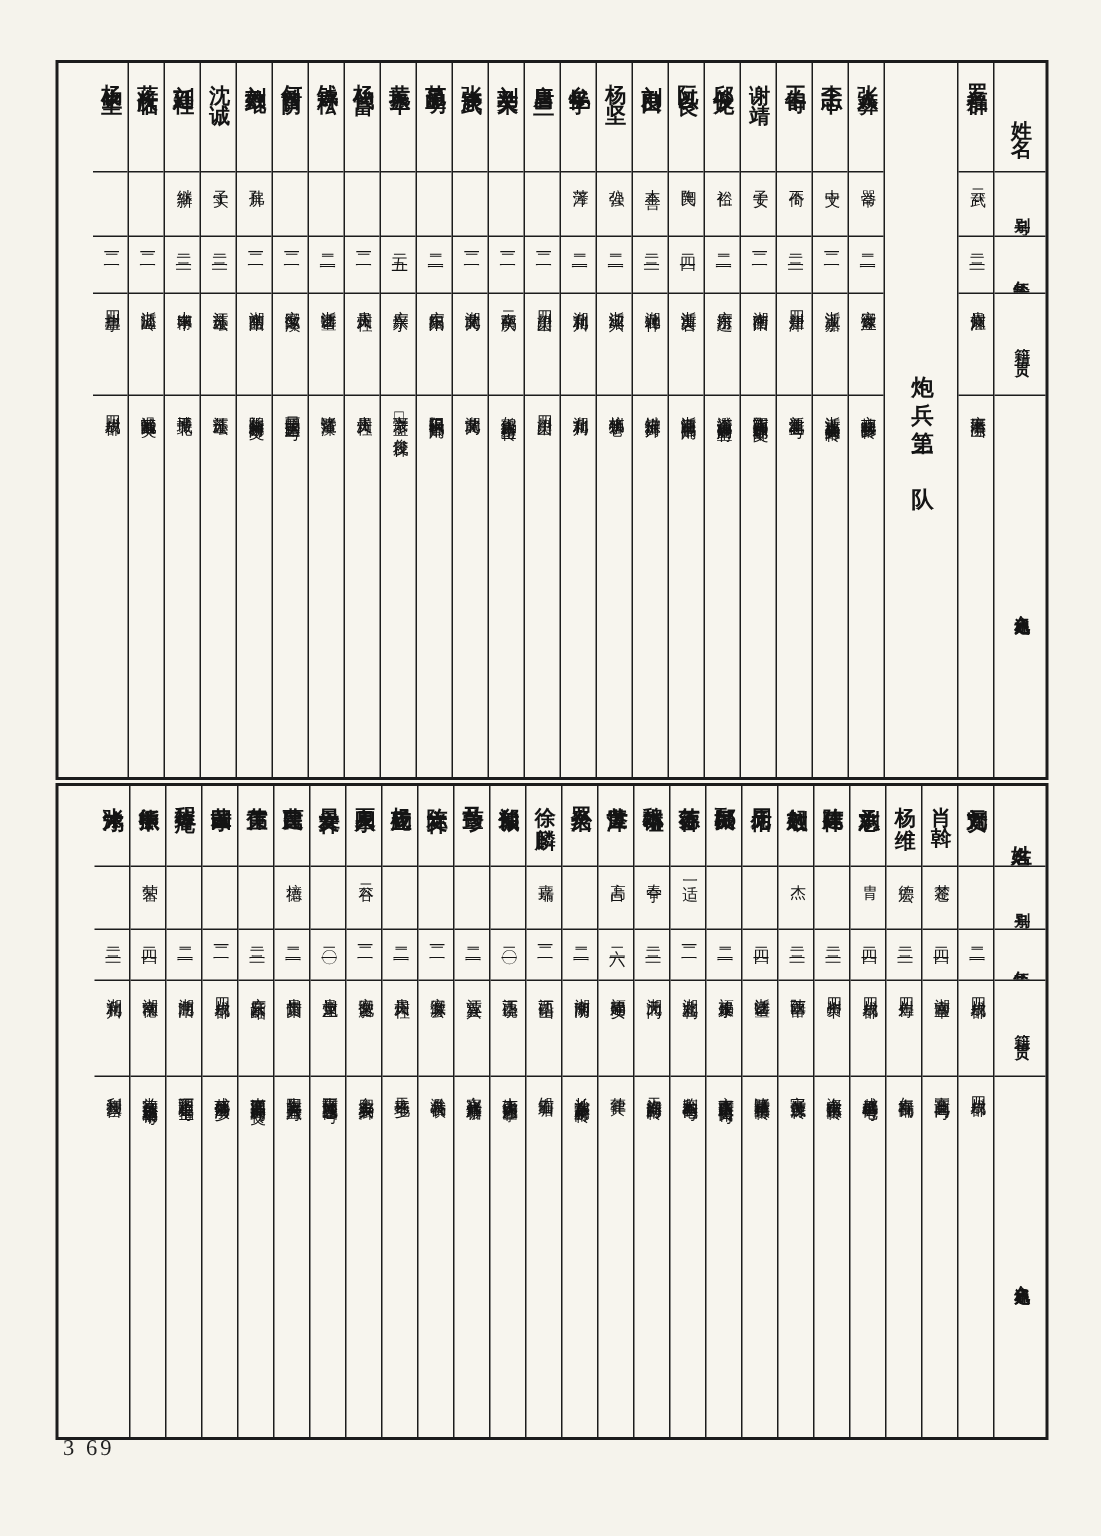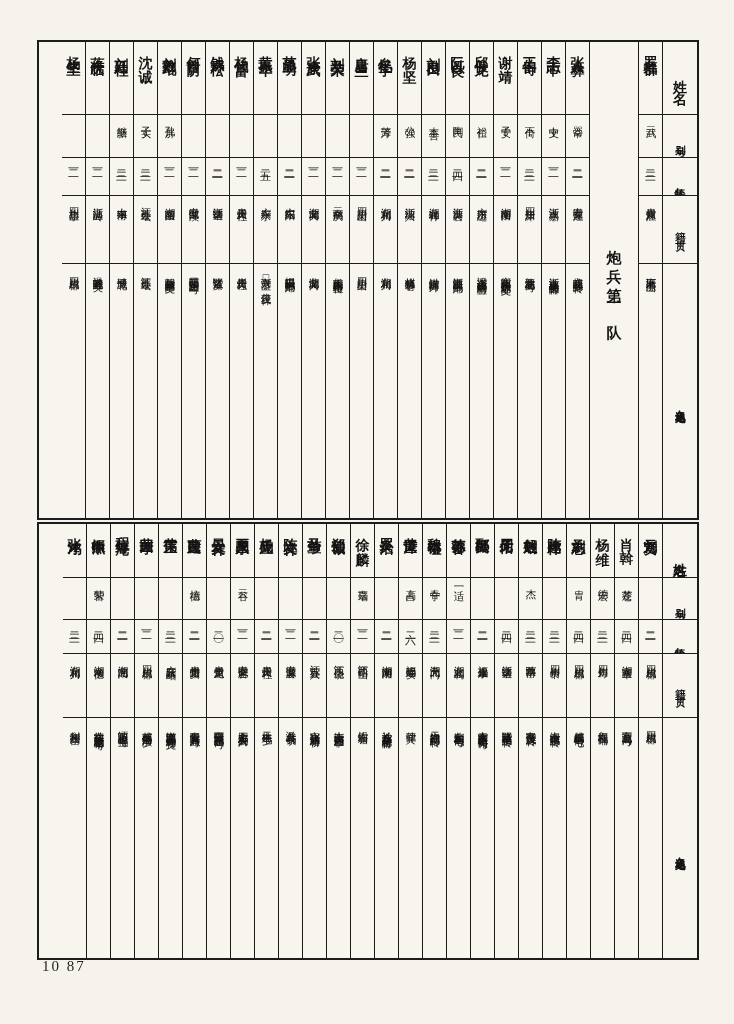--- a/index.html
+++ b/index.html
@@ -924,14 +924,14 @@
           </div>
           <div class="cell native">
             <div class="vtext">湖北利川</div>
           </div>
           <div class="cell address">
             <div class="vtext">利川汪家营</div>
           </div>
         </div>
       </div>
   </div>
-  <div class="page-number">10 87</div>
+  <div class="page-number">3 69</div>
 </div>
 
 </body></html>

